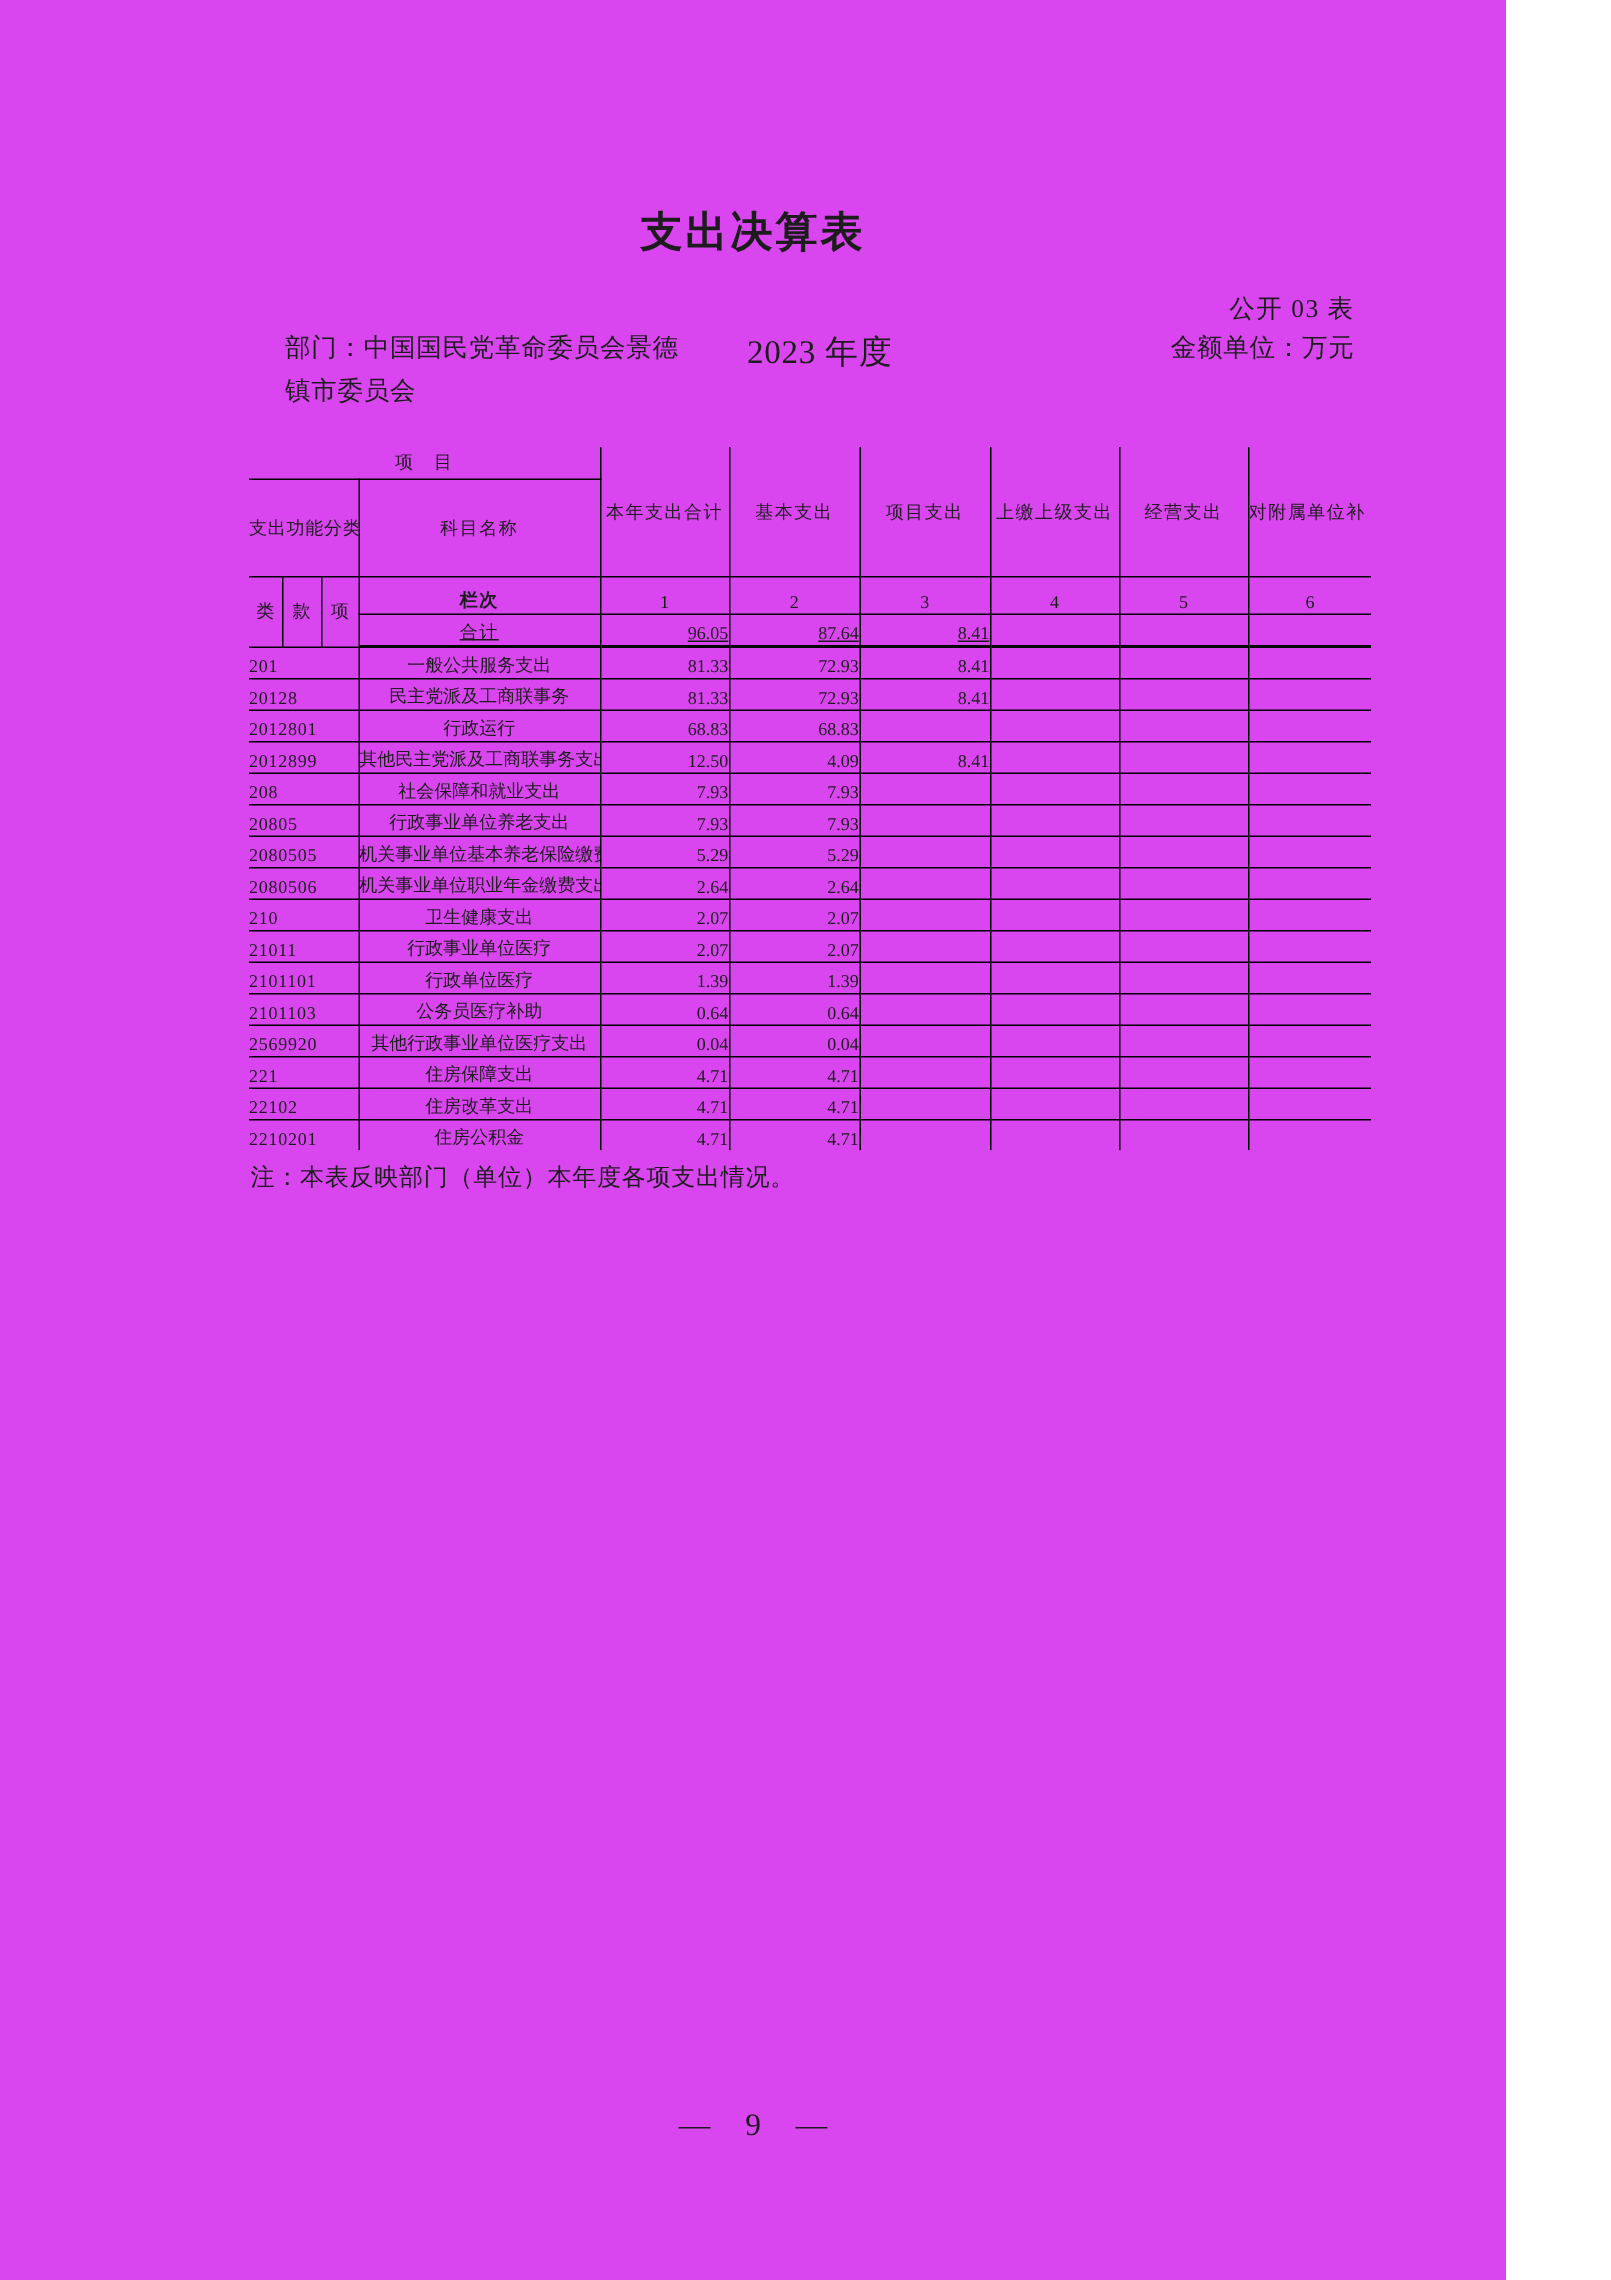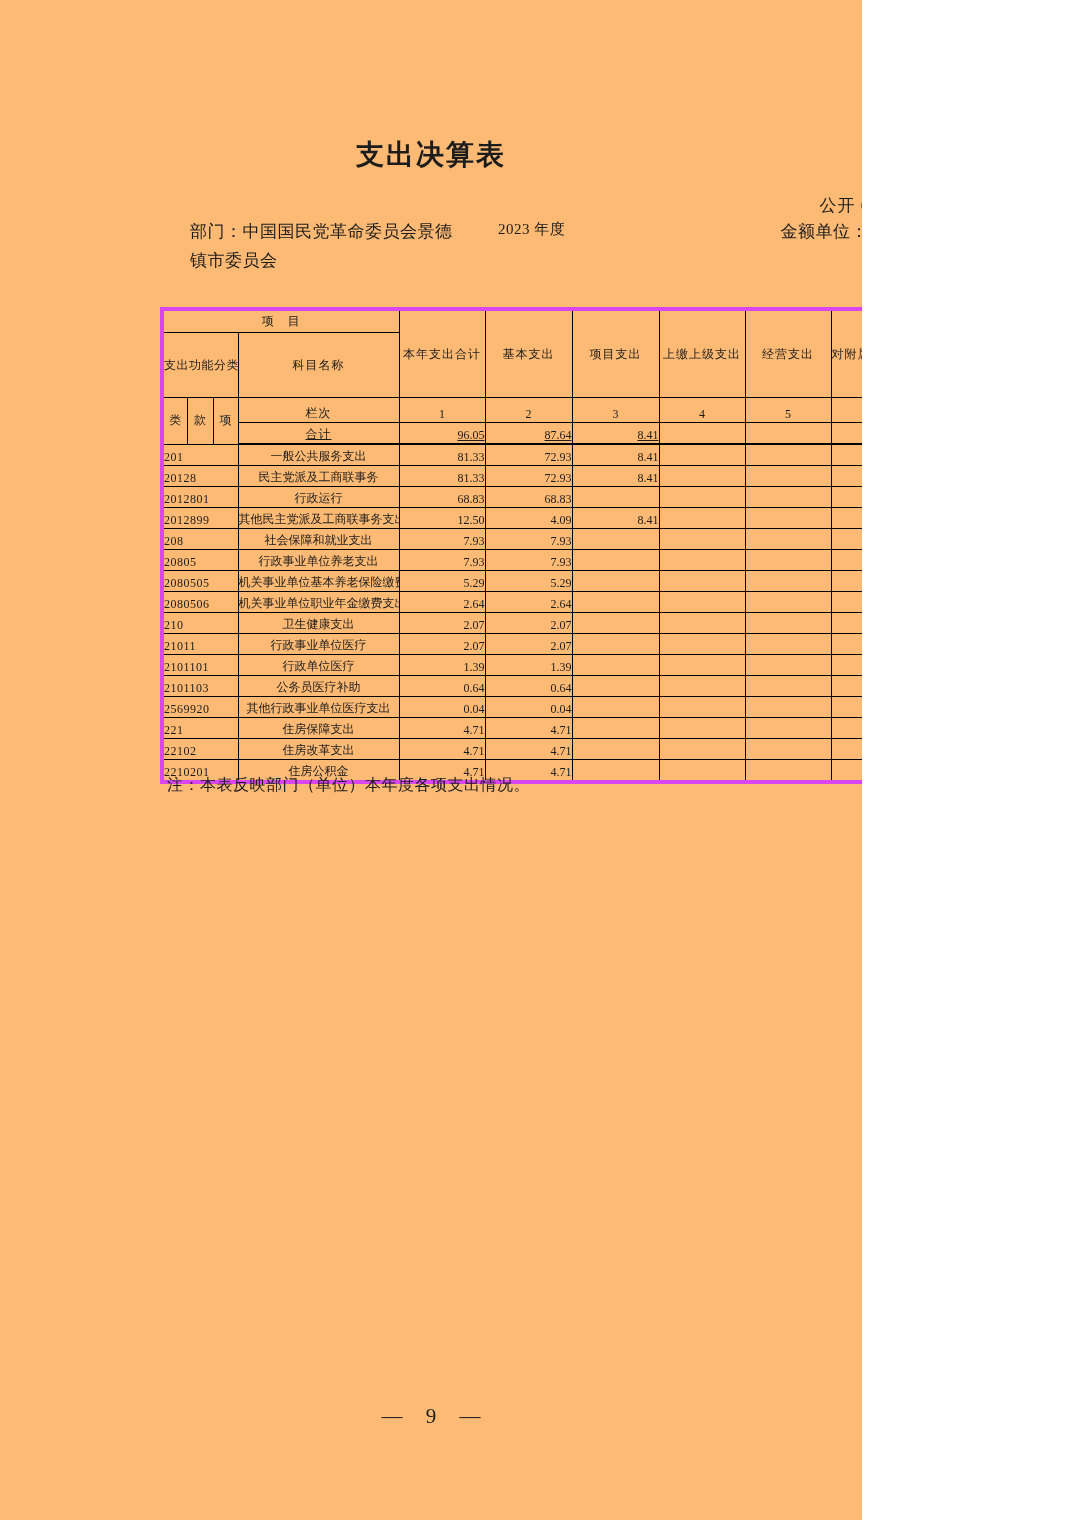--- a/index.html
+++ b/index.html
@@ -1,62 +1,62 @@
 <!DOCTYPE html>
 <html><head>
 <meta charset="utf-8">
 <title>支出决算表</title>
 <style>
   html,body{margin:0;padding:0;background:#ffffff;}
   .page{
-    position:relative;width:862px;height:1520px;background:#fdba74;
+    position:relative;width:1004px;height:1520px;background:#d946ef;
     font-family:"Liberation Serif","DejaVu Serif",serif;color:#1c1c1c;
     overflow:hidden;
   }
   .title{
     position:absolute;top:138px;left:0;width:100%;text-align:center;
     font-family:"Liberation Sans","DejaVu Sans",sans-serif;
     font-size:28px;font-weight:bold;letter-spacing:2px;line-height:34px;
   }
   .pubcode{
     position:absolute;top:194px;left:160px;width:743px;
     text-align:right;font-size:17px;letter-spacing:1px;
   }
   .dept{
     position:absolute;top:217px;left:170px;width:320px;
     font-size:17px;line-height:29px;letter-spacing:0.5px;margin-left:20px;
   }
-  .year{position:absolute;top:220px;left:498px;font-size:15px;letter-spacing:0.5px;text-align:center;}
+  .year{position:absolute;top:220px;left:498px;font-size:22px;letter-spacing:0.5px;text-align:center;}
   .unit{
     position:absolute;top:220px;left:160px;width:743px;
     text-align:right;font-size:17px;letter-spacing:0.5px;font-family:Liberation Serif, serif;
   }
 
   table.report{
     position:absolute;top:292px;left:160px;width:754px;
-    table-layout:fixed;border-collapse:collapse;border:4px solid #d946ef;margin-top:15px;
+    table-layout:fixed;border-collapse:collapse;border:6px solid #d946ef;
   }
   .report td{
     border:1px solid #000;padding:0;overflow:hidden;white-space:nowrap;
     font-size:12px;color:#1c1c1c;
   }
   .r1 td{height:21px;}
   .r2 td{height:64px;}
   .r3 td{height:24px;}
   .r4 td{height:20px;border-bottom-width:2px;text-decoration:underline;}
   .data-row td{height:20px;}
 
   .hdr{text-align:center;vertical-align:middle;letter-spacing:1px;}
   .project{font-size:13px;}
   .func{white-space:pre-line;line-height:27px;font-size:11px;letter-spacing:0.5px;}
   .subject{font-size:12px;}
   .colhead{white-space:pre-line;line-height:26px;font-size:12px;}
   .cls{text-align:center;vertical-align:middle;border-bottom-width:2px;font-size:12px;}
 
-  .lanci{text-align:center;vertical-align:bottom;padding-bottom:3px;font-size:12px;letter-spacing:1px;}
+  .lanci{text-align:center;vertical-align:bottom;padding-bottom:3px;font-size:12px;letter-spacing:1px;font-weight:bold;}
   .tlabel{text-align:center;vertical-align:bottom;padding-bottom:3px;font-size:12px;letter-spacing:1px;}
   .colnum{text-align:center;vertical-align:bottom;padding-bottom:3px;font-size:12.5px;}
   .num{text-align:right;vertical-align:bottom;padding:0 13px 3px 0;font-size:12.5px;}
   .code{text-align:left;vertical-align:bottom;padding:0 0 3px 5px;font-size:12.5px;letter-spacing:0.5px;}
   .name{text-align:center;vertical-align:bottom;padding:0 0 3px 5px;font-size:11px;}
 
   .note{position:absolute;top:775px;left:167px;font-size:16px;letter-spacing:0.5px;}
   .pageno{
     position:absolute;top:1404px;left:0;width:100%;text-align:center;
     font-size:21px;letter-spacing:9px;padding-left:9px;box-sizing:border-box;

